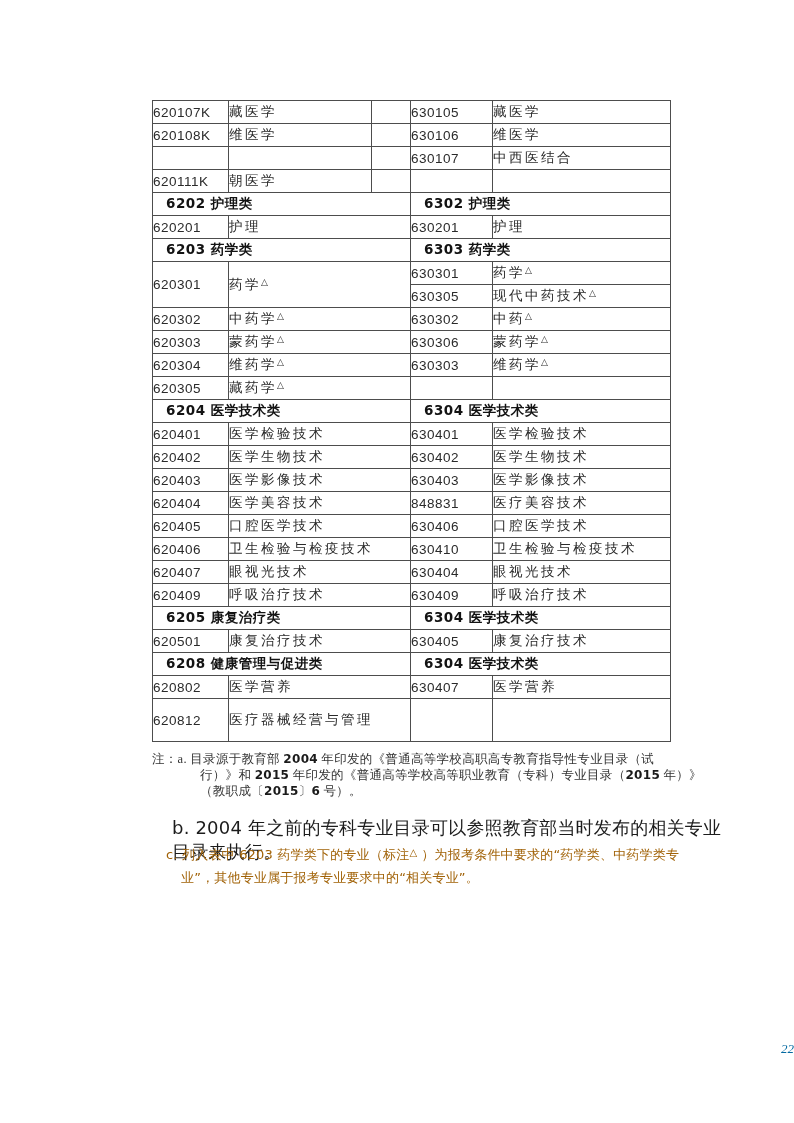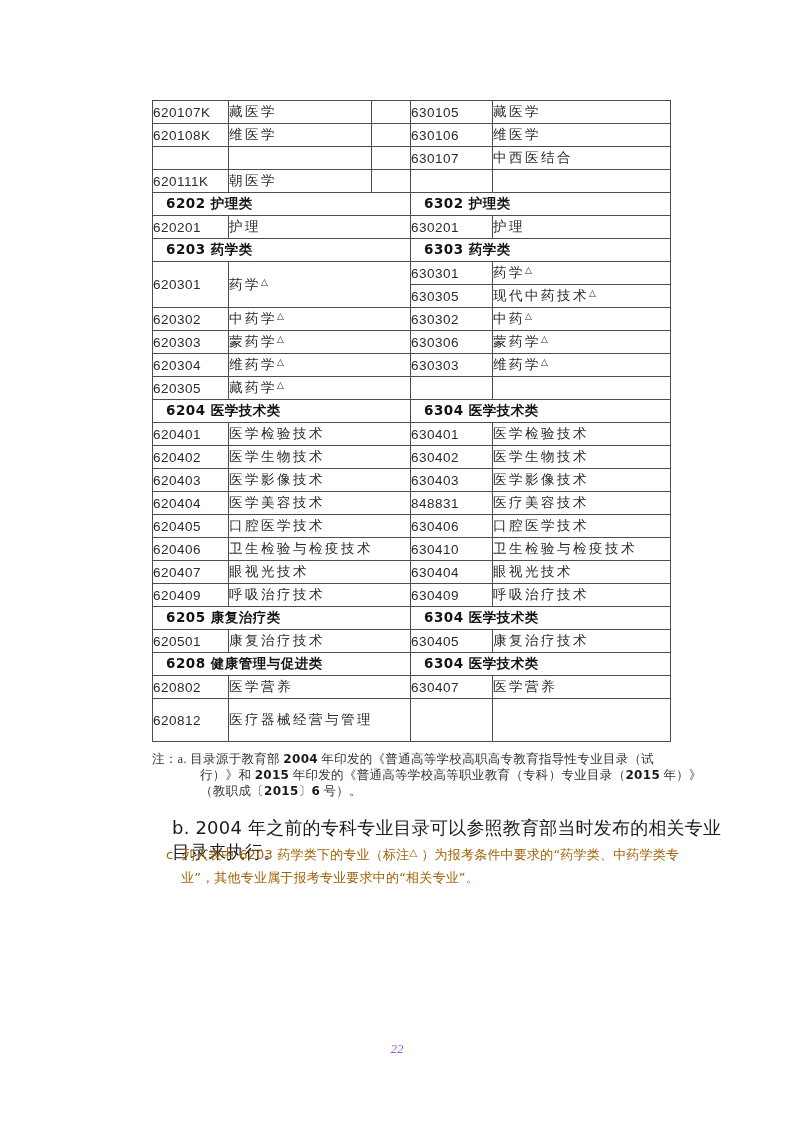--- a/index.html
+++ b/index.html
@@ -61,23 +61,23 @@
     font-family:"DejaVu Sans","Liberation Sans",sans-serif;
     font-size:13px; line-height:23px; color:#a16207;
     padding-left:15px; text-indent:-15px;
     letter-spacing:0.2px;
   }
   .note-c sup.tri, .note-b sup.tri { font-size:10px; vertical-align:3px; }
 
   
   .page-number {
     position:absolute; left:0; right:0; top:1041px;
-    text-align:center;
+    text-align:right;
     font-family:"Liberation Serif","DejaVu Serif",serif;
-    font-size:13px; color:#8b5cf6;font-style:italic;
+    font-size:13px; color:#0369a1;font-style:italic;
   }
 </style>
 </head>
 <body>
 
 <div class="sheet">
 
   <table class="catalog">
     <colgroup>
       <col style="width:76px">

